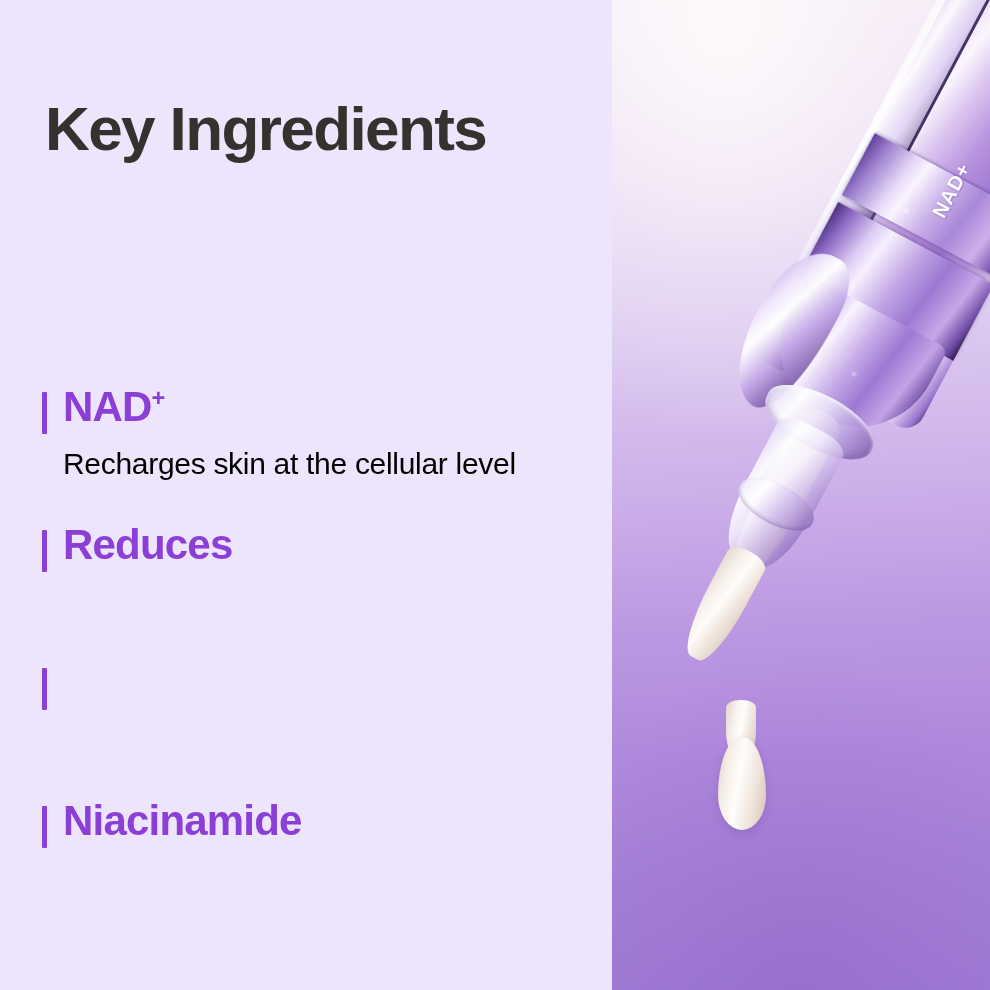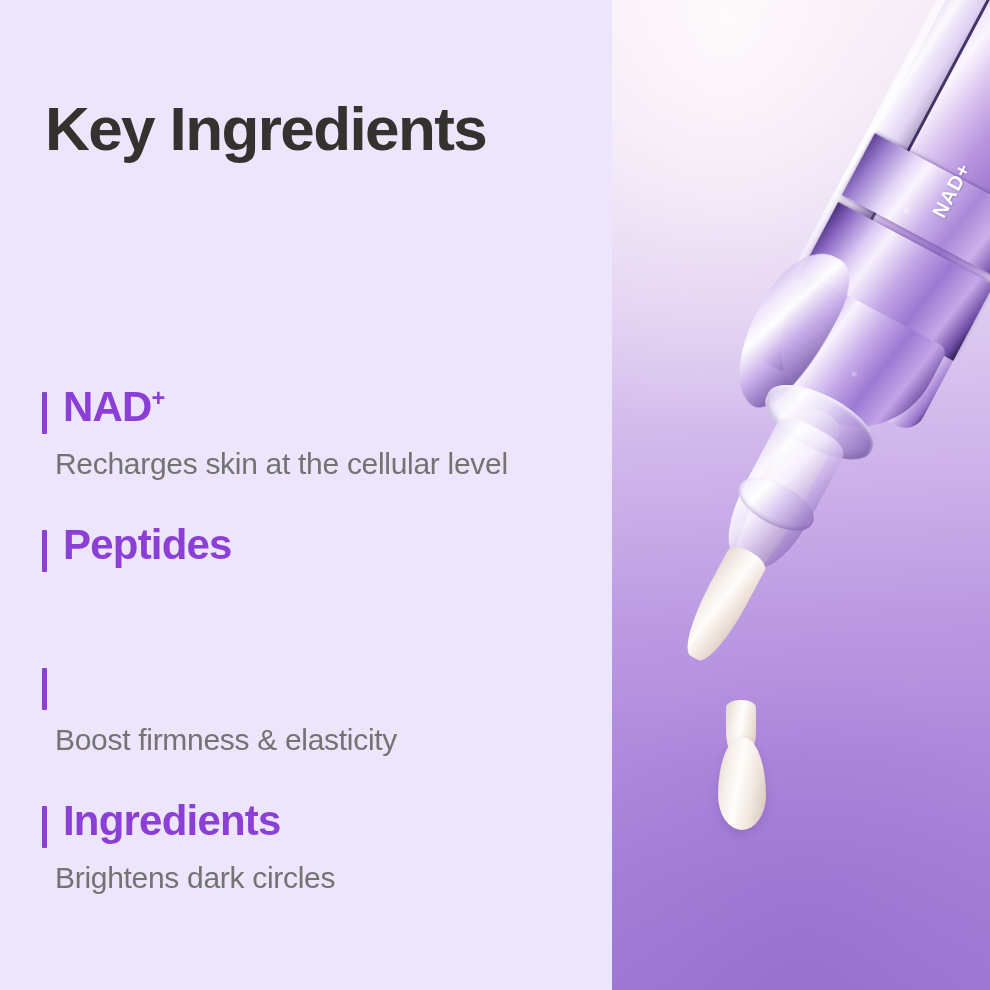--- a/index.html
+++ b/index.html
@@ -72,26 +72,26 @@
   }
   .ingredient-name .sup {
     font-size: 0.56em;
     vertical-align: super;
     line-height: 0;
     font-weight: bold;
   }
 
   .ingredient-desc {
     position: absolute;
-    left: 55px;
+    left: 63px;
     top: 64px;
     font-size: 30px;
     font-weight: normal;
     letter-spacing: -0.3px;
-    color: #737373;
+    color: #000000;
     line-height: 1.3;
     white-space: nowrap;
   }
 
   
   .right-panel {
     position: absolute;
     left: 612px;
     top: 0;
     width: 378px;
@@ -410,32 +410,30 @@
     <div class="ingredient-list">
 
       <div class="ingredient-item">
         <div class="accent-bar"></div>
         <div class="ingredient-name"><span>NAD</span><span class="sup">+</span></div>
         <div class="ingredient-desc">Recharges skin at the cellular level</div>
       </div>
 
       <div class="ingredient-item">
         <div class="accent-bar"></div>
-        <div class="ingredient-name"><span>Peptides</span><span class="sup"></span></div>
+        <div class="ingredient-name"><span>Reduces</span><span class="sup"></span></div>
       </div>
 
       <div class="ingredient-item">
         <div class="accent-bar"></div>
-        <div class="ingredient-desc">Boost firmness &amp; elasticity</div>
       </div>
 
       <div class="ingredient-item">
         <div class="accent-bar"></div>
-        <div class="ingredient-name"><span>Ingredients</span><span class="sup"></span></div>
-        <div class="ingredient-desc">Brightens dark circles</div>
+        <div class="ingredient-name"><span>Niacinamide</span><span class="sup"></span></div>
       </div>
 
     </div>
   </div>
 
   <div class="right-panel">
 
     <div class="product">
       <div class="tube-body"></div>
       <div class="tube-glass-edge"></div>

